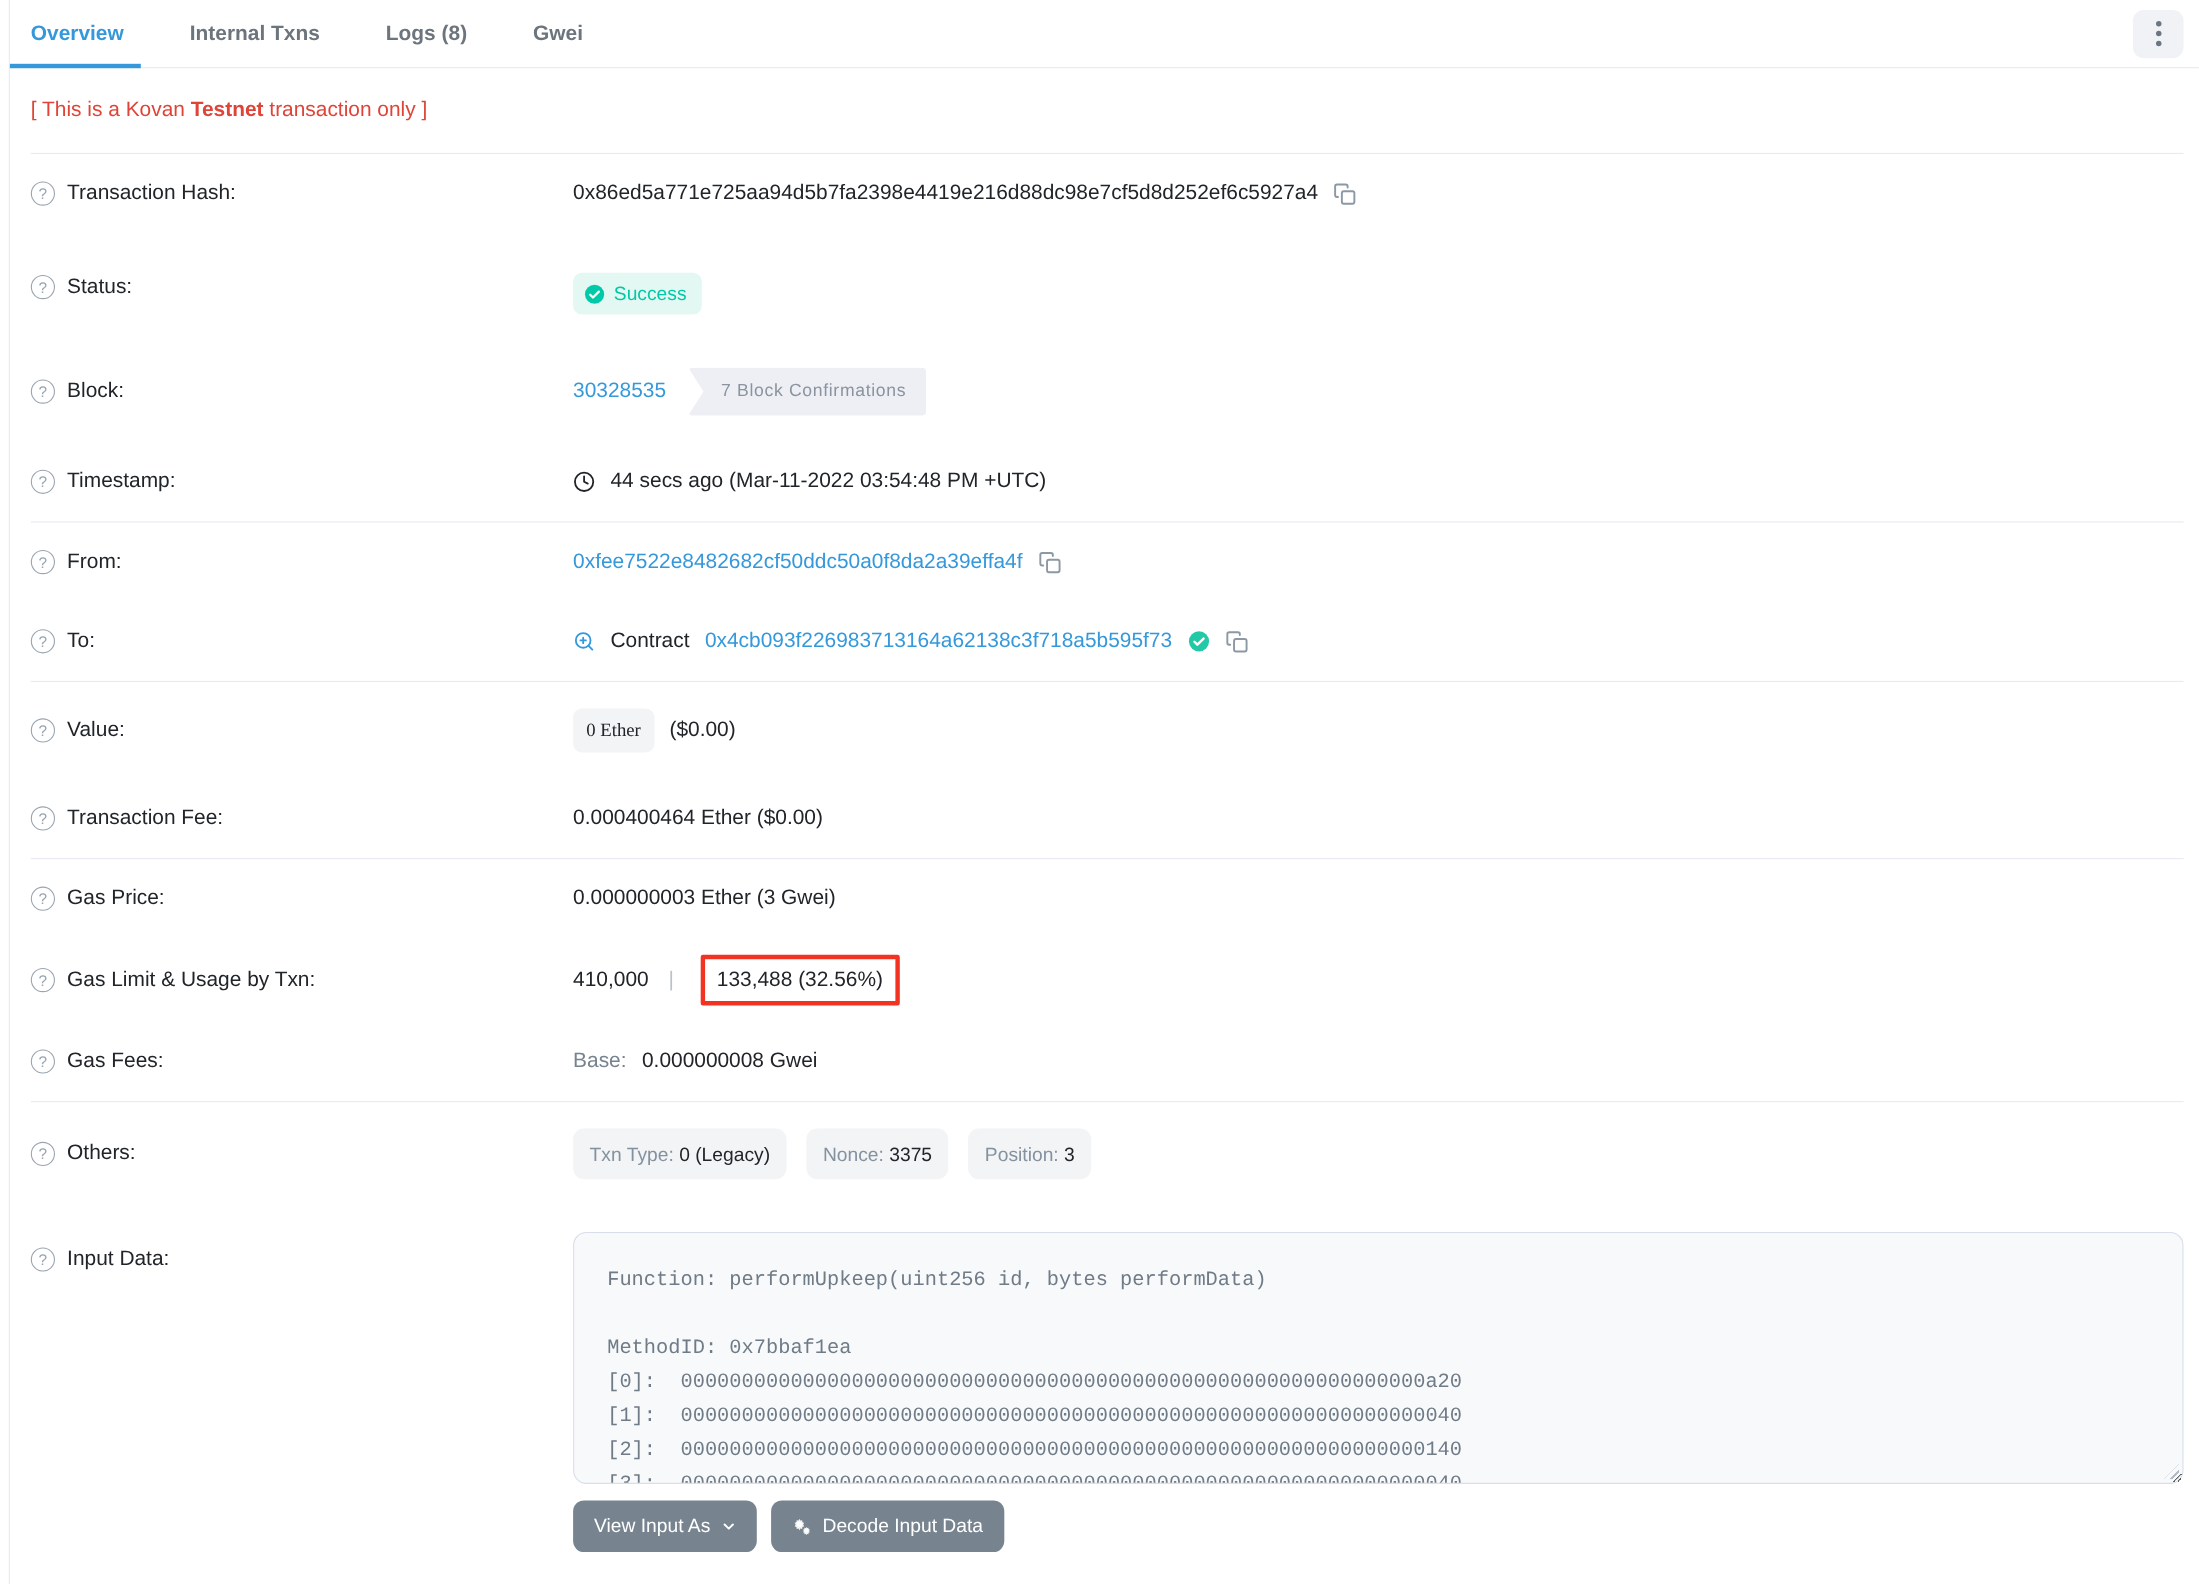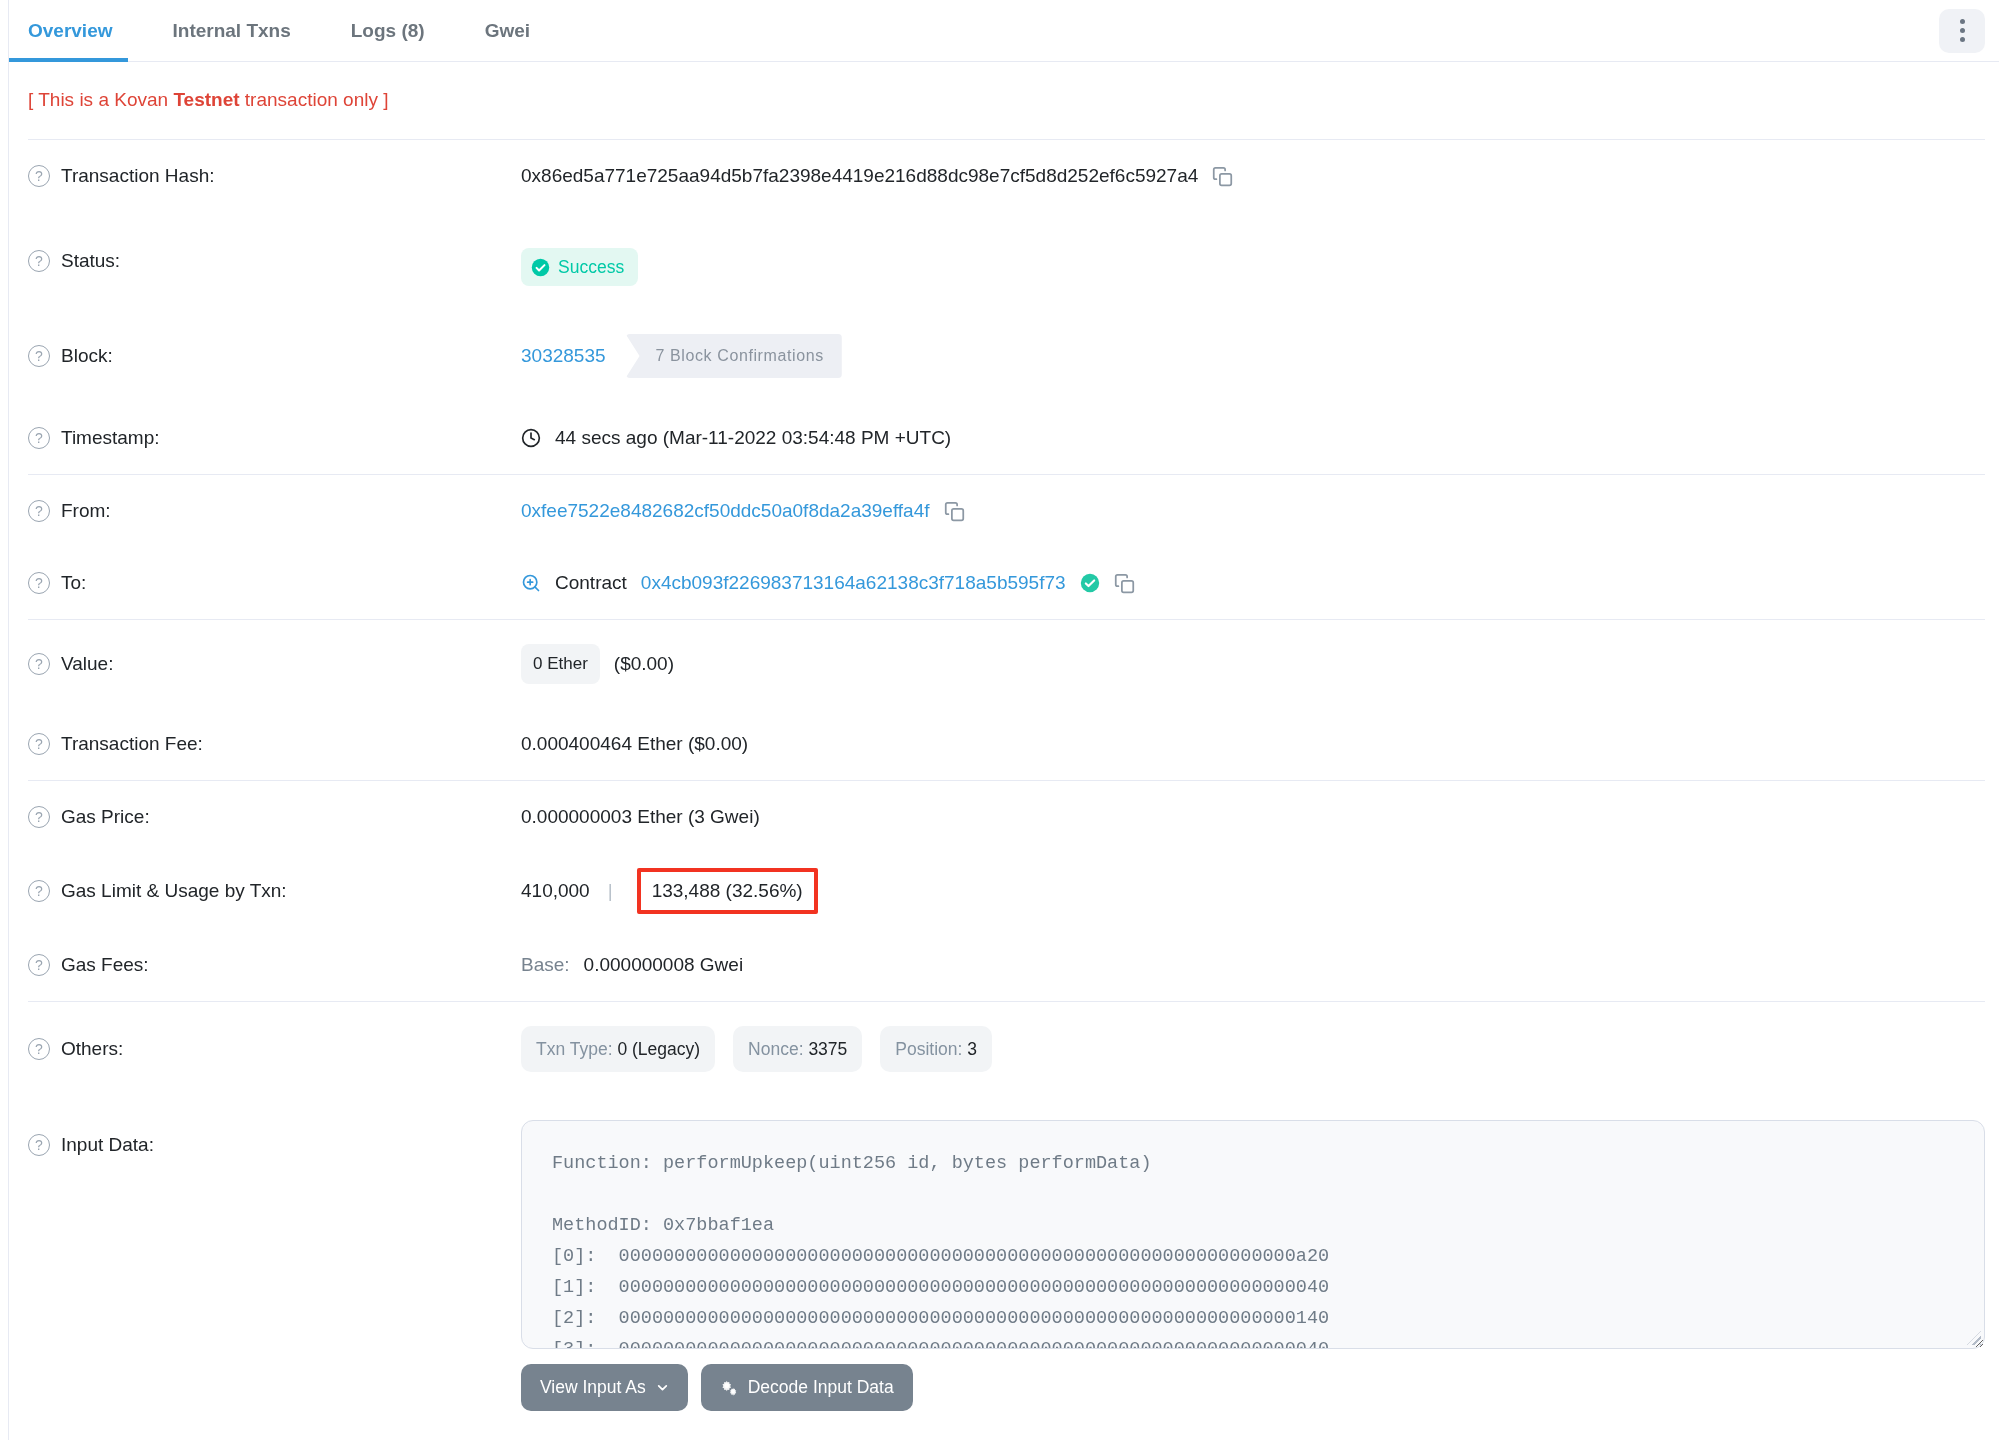--- a/index.html
+++ b/index.html
@@ -39,21 +39,21 @@
   .q-icon::after{content:"?";}
   a.link{color:var(--accent-blue); text-decoration:none; cursor:pointer;}
   .icon-btn{background:none; border:none; color:#8c98a4; cursor:pointer; display:flex; align-items:center; padding:0;}
   .icon-btn svg{display:block;}
 
   .status-badge{display:inline-flex; align-items:center; gap:8px; background:var(--success-bg);
     color:var(--success-text); font-size:17.5px; padding:7px 14px 7px 10px; border-radius:8px;margin-top:12px;}
   .conf-badge{display:inline-block; background:#edeff4; color:#8a939e; font-size:16px;
     letter-spacing:.6px; padding:10px 18px 10px 30px; margin-left:6px;
     clip-path:polygon(0 0, 100% 0, 100% 100%, 0 100%, 14px 50%); border-radius:4px;}
-  .pill{background:var(--badge-bg); border-radius:8px; padding:8px 12px; font-size:17px; color:var(--text-dark);}
+  .pill{background:var(--badge-bg); border-radius:8px; padding:8px 12px; font-size:17px; color:var(--text-dark);font-family:Liberation Serif, serif;}
   .others-pill{background:var(--badge-bg); border-radius:10px; padding:11px 15px; font-size:17.5px; margin-right:4px;}
   .others-pill .pill-label{color:#8492a0;}
   .sep{color:#b9c2cb; padding:0 4px;}
   .gray-label{color:var(--text-gray);}
   .red-box{display:inline-block; border:4px solid var(--highlight-red); padding:7px 11px; margin-left:6px; border-radius:2px;}
 
   
   .input-box{width:100%; height:229px; background:var(--box-bg); border:1px solid var(--box-border);
     border-radius:12px; padding:27px 30px; overflow:hidden; position:relative; resize:both;
     font-family:"Liberation Mono","DejaVu Sans Mono",monospace; font-size:18.5px; line-height:31px;

